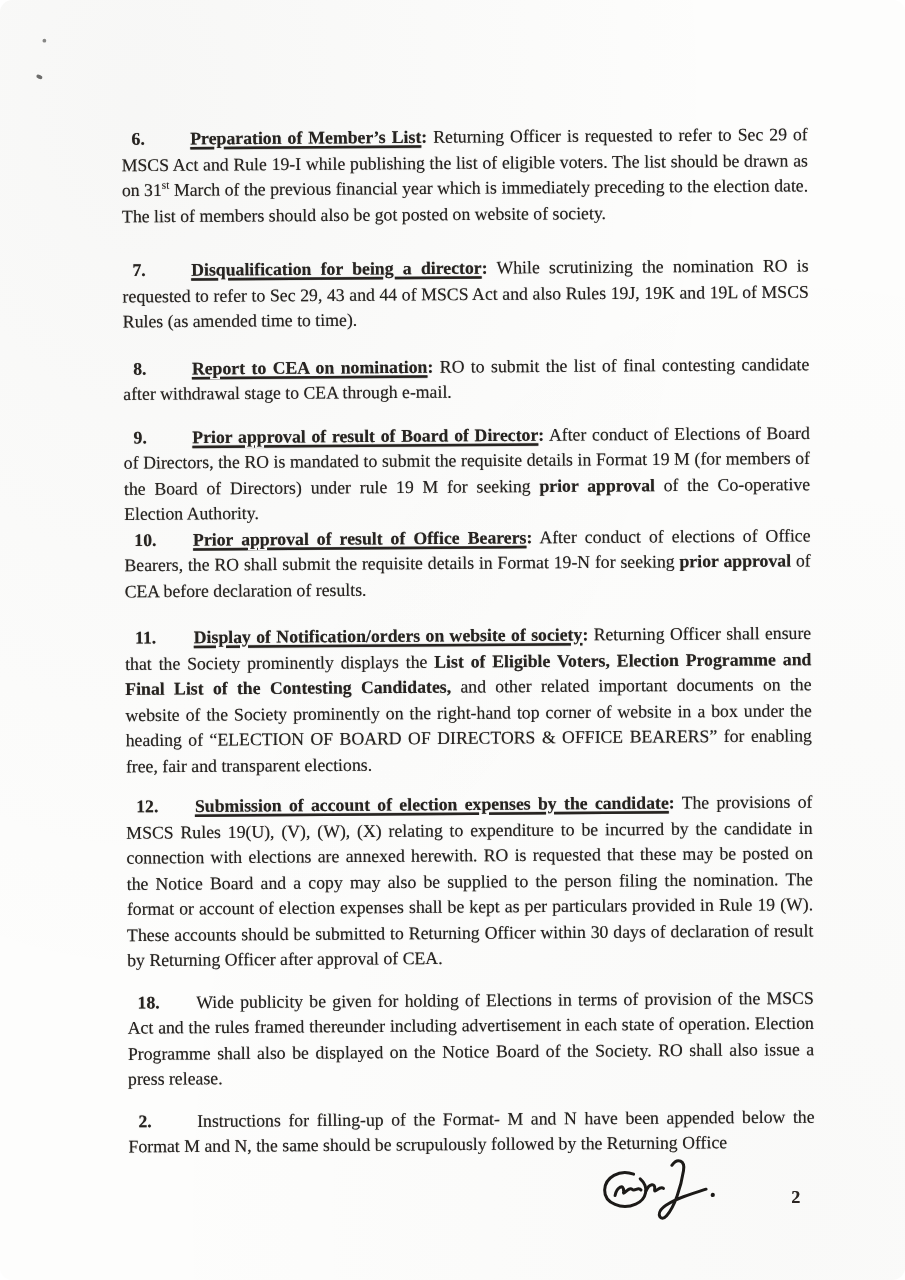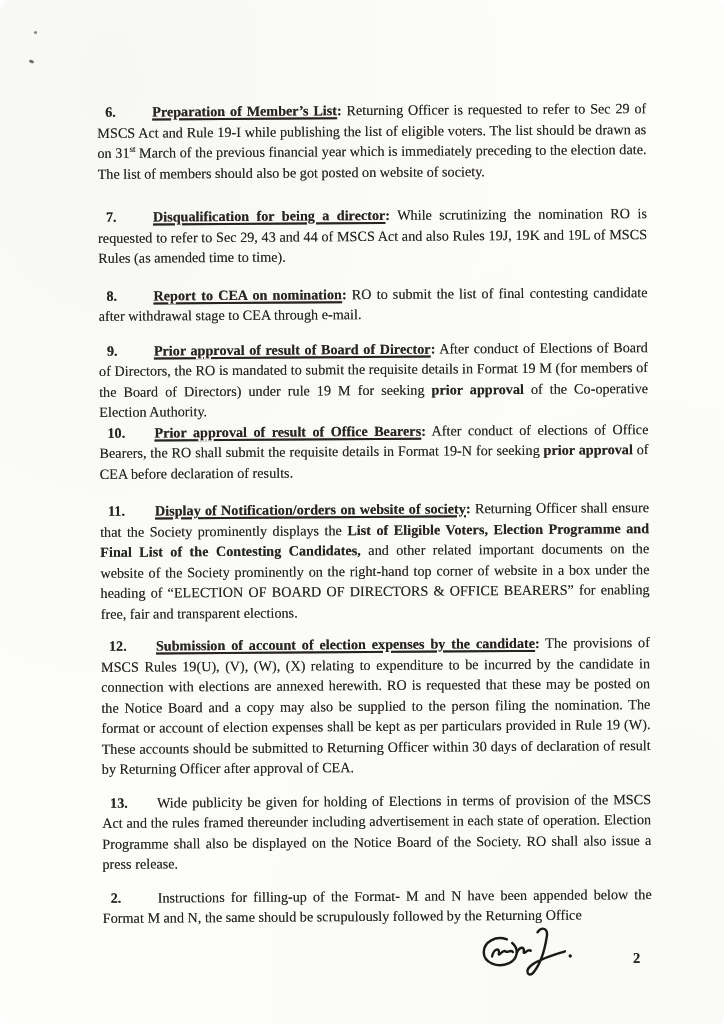--- a/index.html
+++ b/index.html
@@ -82,21 +82,21 @@
   <div class="speck s2"></div>
 
   <div class="content">
       <div class="item"><span class="num">6.</span><span class="seg-h">Preparation of Member’s List</span><span class="seg-b">:</span><span class="seg-n"> Returning Officer is requested to refer to Sec 29 of MSCS Act and Rule 19-I while publishing the list of eligible voters. The list should be drawn as on 31</span><sup class="seg-sup">st</sup><span class="seg-n"> March of the previous financial year which is immediately preceding to the election date. The list of members should also be got posted on website of society.</span></div>
       <div class="item"><span class="num">7.</span><span class="seg-h">Disqualification for being a director</span><span class="seg-b">:</span><span class="seg-n"> While scrutinizing the nomination RO is requested to refer to Sec 29, 43 and 44 of MSCS Act and also Rules 19J, 19K and 19L of MSCS Rules (as amended time to time).</span></div>
       <div class="item"><span class="num">8.</span><span class="seg-h">Report to CEA on nomination</span><span class="seg-b">:</span><span class="seg-n"> RO to submit the list of final contesting candidate after withdrawal stage to CEA through e-mail.</span></div>
       <div class="item"><span class="num">9.</span><span class="seg-h">Prior approval of result of Board of Director</span><span class="seg-b">:</span><span class="seg-n"> After conduct of Elections of Board of Directors, the RO is mandated to submit the requisite details in Format 19 M (for members of the Board of Directors) under rule 19 M for seeking </span><span class="seg-b">prior approval</span><span class="seg-n"> of the Co-operative Election Authority.</span></div>
       <div class="item"><span class="num">10.</span><span class="seg-h">Prior approval of result of Office Bearers</span><span class="seg-b">:</span><span class="seg-n"> After conduct of elections of Office Bearers, the RO shall submit the requisite details in Format 19-N for seeking </span><span class="seg-b">prior approval</span><span class="seg-n"> of CEA before declaration of results.</span></div>
       <div class="item"><span class="num">11.</span><span class="seg-h">Display of Notification/orders on website of society</span><span class="seg-b">:</span><span class="seg-n"> Returning Officer shall ensure that the Society prominently displays the </span><span class="seg-b">List of Eligible Voters, Election Programme and Final List of the Contesting Candidates,</span><span class="seg-n"> and other related important documents on the website of the Society prominently on the right-hand top corner of website in a box under the heading of “ELECTION OF BOARD OF DIRECTORS &amp; OFFICE BEARERS” for enabling free, fair and transparent elections.</span></div>
       <div class="item"><span class="num">12.</span><span class="seg-h">Submission of account of election expenses by the candidate</span><span class="seg-b">:</span><span class="seg-n"> The provisions of MSCS Rules 19(U), (V), (W), (X) relating to expenditure to be incurred by the candidate in connection with elections are annexed herewith.  RO is requested that these may be posted on the Notice Board and a copy may also be supplied to the person filing the nomination. The format or account of election expenses shall be kept as per particulars provided in Rule 19 (W). These accounts should be submitted to Returning Officer within 30 days of declaration of result by Returning Officer after approval of CEA.</span></div>
-      <div class="item"><span class="num">13.</span><span class="seg-n">Wide publicity be given for holding of Elections in terms of provision of the MSCS Act and the rules framed thereunder including advertisement in each state of operation. Election Programme shall also be displayed on the Notice Board of the Society.  RO shall also issue a press release.</span></div>
+      <div class="item"><span class="num">18.</span><span class="seg-n">Wide publicity be given for holding of Elections in terms of provision of the MSCS Act and the rules framed thereunder including advertisement in each state of operation. Election Programme shall also be displayed on the Notice Board of the Society.  RO shall also issue a press release.</span></div>
       <div class="item"><span class="num">2.</span><span class="seg-n">Instructions for filling-up of the Format- M and N have been appended below the Format M and N, the same should be scrupulously followed by the Returning Office</span></div>
     </div>
 
   <div class="signature">
     <svg width="100" height="58" viewBox="0 0 100 58">
       <g stroke="#1c1a18" stroke-width="2.4" stroke-linecap="round" fill="none">
         <path d="M31 15 C 20 10, 8 16, 7 26 C 6 37, 20 43, 31 39 C 40 36, 43 26, 36 19"></path>
         <path d="M15 31 C 17 24, 23 22, 22 28 C 21 33, 26 24, 29 27 C 31 29, 34 25, 36 28"></path>
         <path d="M40 29 C 43 23, 48 23, 47 28 C 46 33, 51 25, 54 28"></path>
         <path d="M62 10 C 67 4, 73 7, 71 15 C 68 28, 62 43, 55 50 C 50 55, 46 48, 53 43 C 61 37, 76 34, 88 31"></path>

